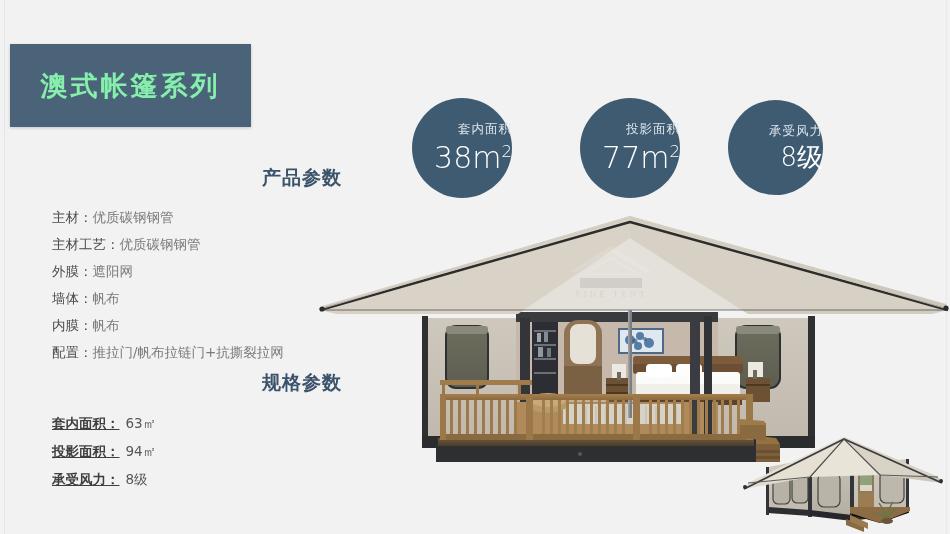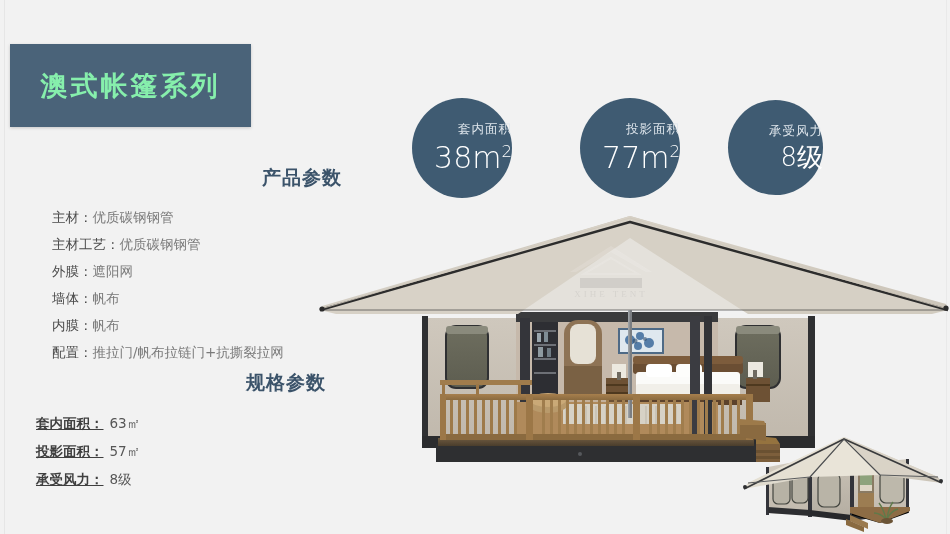--- a/index.html
+++ b/index.html
@@ -47,21 +47,21 @@
   .sec-head{
     color:#3b536a; font-size:19px; font-weight:bold;
     letter-spacing:1px; margin-bottom:13px;text-align:right;
   }
   .sec-head.second{ margin-top:0; }
   .spec-row{
     font-size:13.5px; line-height:27px; color:#6b6b6b; white-space:nowrap;
   }
   .spec-row .k{ color:#4a4a4a; font-weight:normal; }
   .spec-row .v{ color:#7a7a7a; }
-  .spec-block-2{ position:absolute; left:36px; top:370px; width:290px; }
+  .spec-block-2{ position:absolute; left:52px; top:370px; width:290px; }
   .spec-row2{
     font-size:13.5px; line-height:28px; color:#555; white-space:nowrap;
   }
   .spec-row2 .k{ color:#3f3f3f; font-weight:bold;text-decoration:underline; }
   .spec-row2 .v{ color:#565656; padding-left:6px; }
 
   
   .stat{
     position:absolute; border-radius:50%;
     background:#3f5b72;
@@ -127,21 +127,21 @@
     </div>
   </div>
 
   <div class="spec-block-2">
     <div class="sec-head second">规格参数</div>
 
     <div class="spec-row2">
       <span class="k">套内面积：</span><span class="v">63㎡</span>
     </div>
     <div class="spec-row2">
-      <span class="k">投影面积：</span><span class="v">57㎡</span>
+      <span class="k">投影面积：</span><span class="v">94㎡</span>
     </div>
     <div class="spec-row2">
       <span class="k">承受风力：</span><span class="v">8级</span>
     </div>
   </div>
 
   <div class="stat" id="stat-0">
     <span class="lab">套内面积</span>
     <span class="val"><span>38</span><span>m</span><span class="sup">2</span></span>
   </div>

